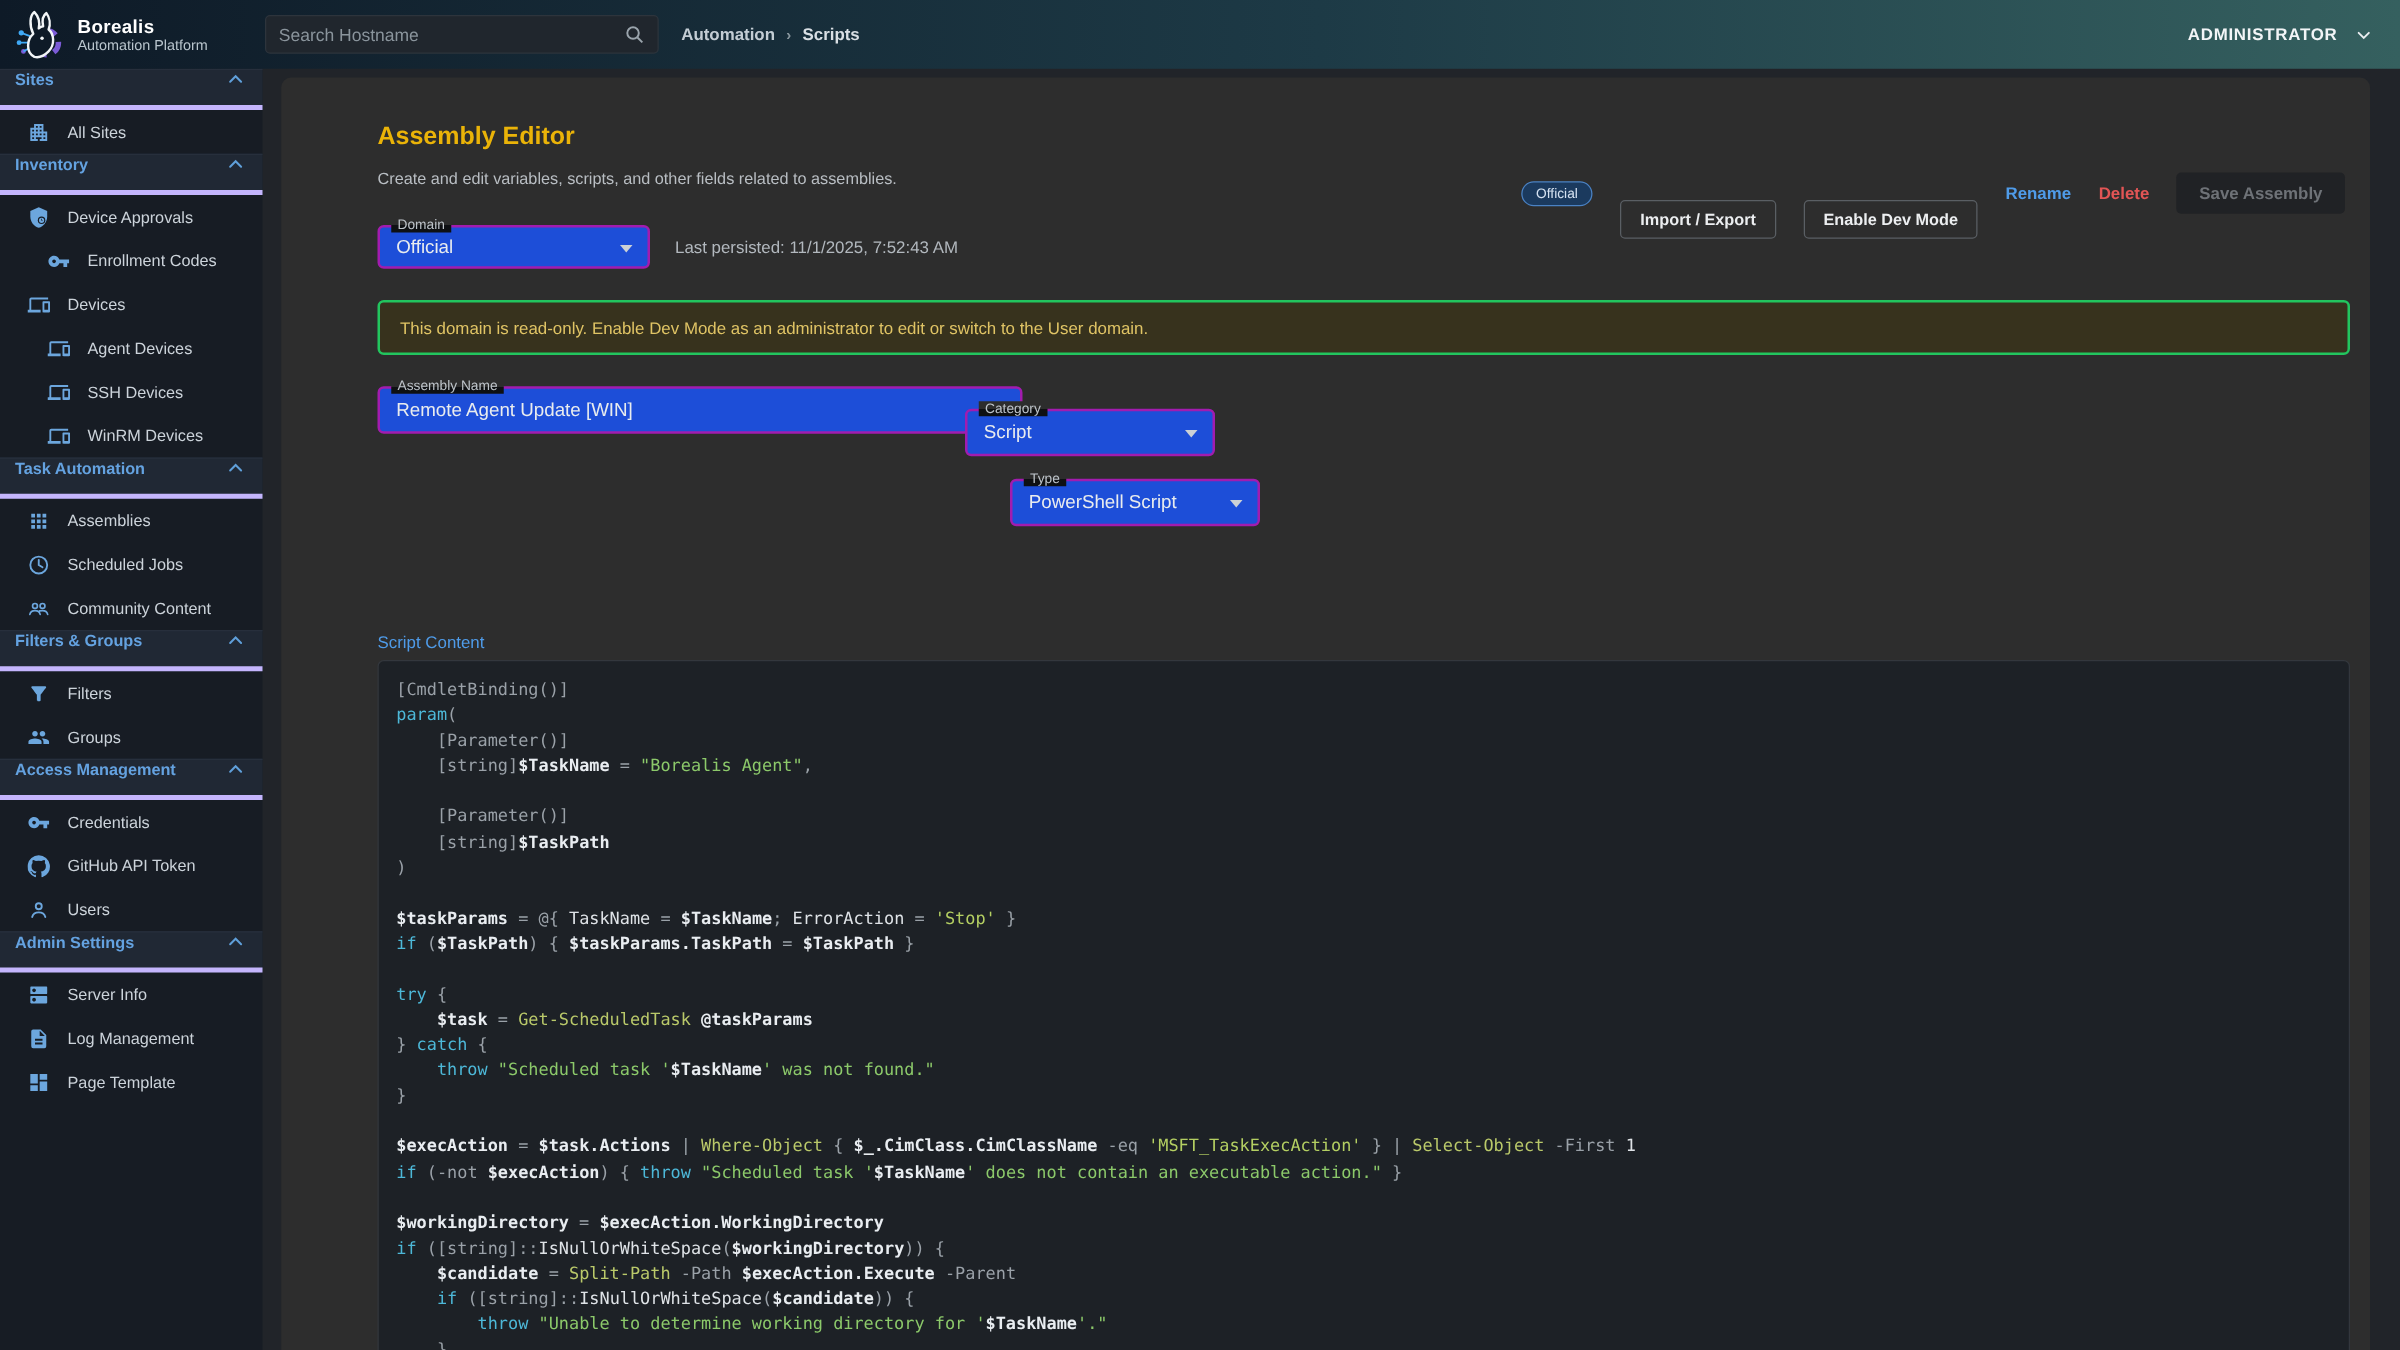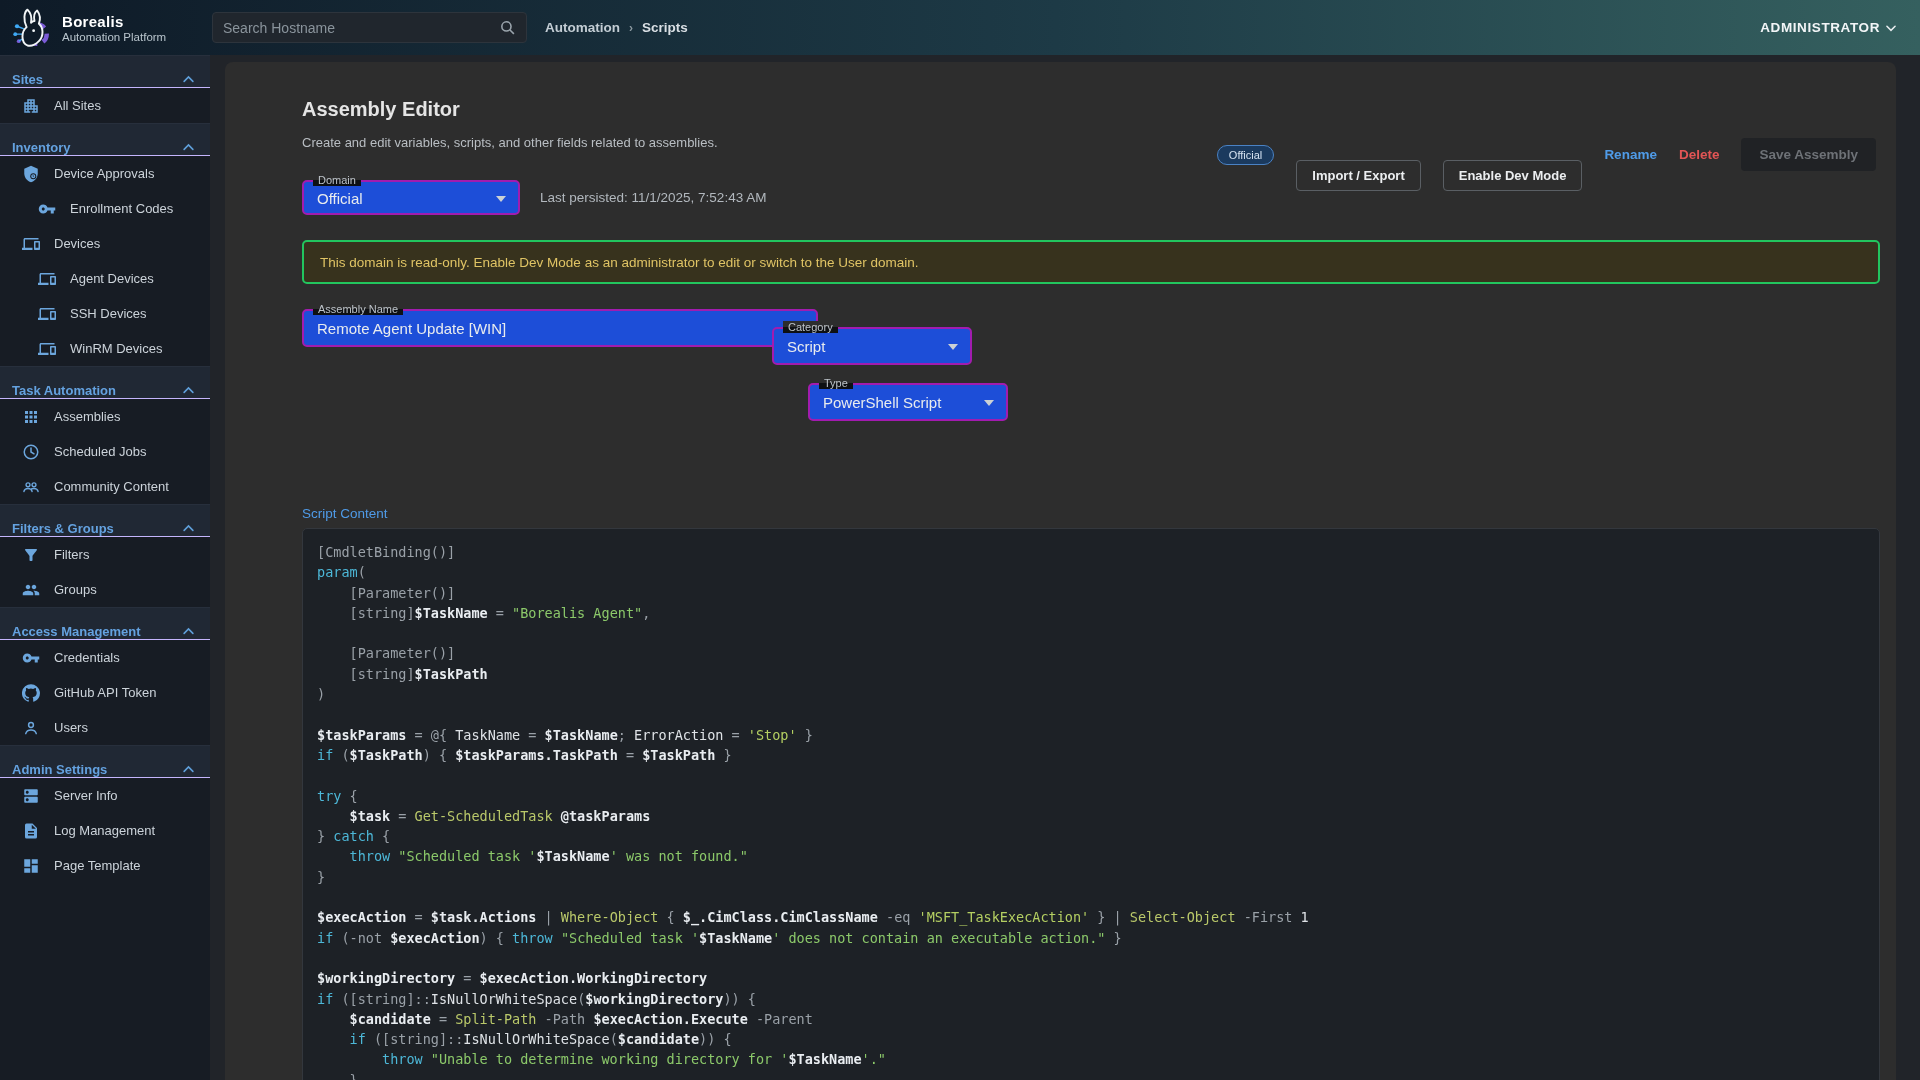--- a/index.html
+++ b/index.html
@@ -17,42 +17,42 @@
     background:#20262d; border:1px solid #2d343c; border-radius:4px;
     display:flex; align-items:center; padding:0 10px; }
   .searchbox input { flex:1; background:transparent; border:none; outline:none;
     color:#dfe4e8; font-size:14px; font-family:"Liberation Sans",sans-serif; }
   .searchbox input::placeholder { color:#8a949c; }
   .crumbs { position:absolute; left:545px; top:0; height:55px; display:flex;
     align-items:center; gap:9px; font-size:13.5px; font-weight:bold; }
   .crumb-a { color:#c3cdd4; } .crumb-b { color:#d9dfe4; }
   .crumb-sep { color:#8a989f; font-size:12px; }
   .adminmenu { position:absolute; right:22px; top:0; height:55px; display:flex;
-    align-items:center; gap:4px; color:#f2f5f7; font-size:13.5px; font-weight:bold;
+    align-items:center; gap:14px; color:#f2f5f7; font-size:13.5px; font-weight:bold;
     letter-spacing:.6px; cursor:pointer; }
 
   
   .sidebar { position:absolute; left:0; top:55px; width:210px; height:1025px;
     background:#171c24; }
   .sb-head { height:33px; background:#202834; border-top:1px solid #272f3c;
-    border-bottom:1px solid #c4b5fd; display:flex; align-items:flex-end;
+    border-bottom:4px solid #c4b5fd; display:flex; align-items:flex-start;
     justify-content:space-between; padding:0 14px 0 12px; }
   .sb-head .lbl { color:#64a2e0; font-size:13px; font-weight:bold; }
   .sb-item { height:35px; display:flex; align-items:center; gap:14px;
     color:#ccd3da; font-size:13px; cursor:pointer; }
   .sb-item.ind1 { padding-left:22px; } .sb-item.ind2 { padding-left:38px; }
   .icn { display:inline-flex; width:18px; height:18px; color:#6ca6dd; flex:0 0 auto; }
   .icn svg { width:100%; height:100%; }
   .icn-sm { width:15px; height:15px; color:#5f9fd9; display:inline-flex; }
   .icn-sm svg { width:100%; height:100%; }
 
   
   .panel { position:absolute; left:225px; top:62px; width:1671px; height:1060px;
     background:#2d2d2d; border-radius:8px; }
-  .p-title { position:absolute; left:77px; top:36px; color:#e5e5e5; font-size:20px; }
+  .p-title { position:absolute; left:77px; top:36px; color:#eab308; font-size:20px; }
   .p-sub { position:absolute; left:77px; top:73px; color:#b9bec3; font-size:13px; }
   .hdr-actions { position:absolute; right:20px; top:56px; display:flex;
     align-items:center; gap:22px; }
   .badge { background:#1b3a5e; border:1px solid #4a82c4; color:#d5e2f1;
     font-size:11px; border-radius:11px; padding:3px 11px; }
   .btn-outline { background:transparent; border:1px solid #5a5f64; color:#eceef0;
     font-size:13px; font-weight:bold; border-radius:4px; padding:7px 15px;
     font-family:"Liberation Sans",sans-serif; cursor:pointer;margin-top:42px; }
   .btn-text { background:none; border:none; font-size:13.5px; font-weight:bold;
     font-family:"Liberation Sans",sans-serif; cursor:pointer; }

